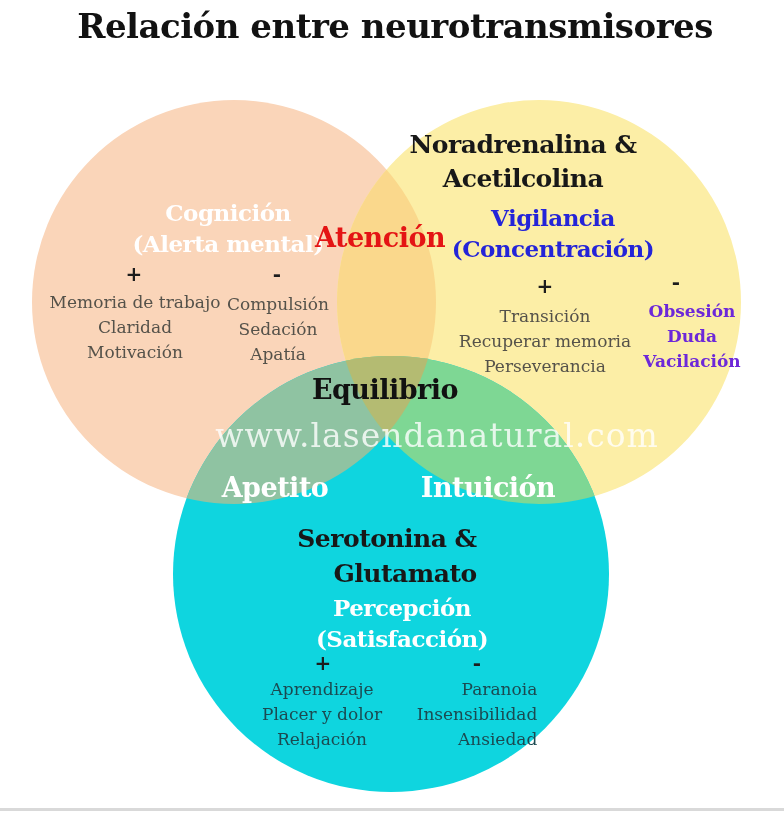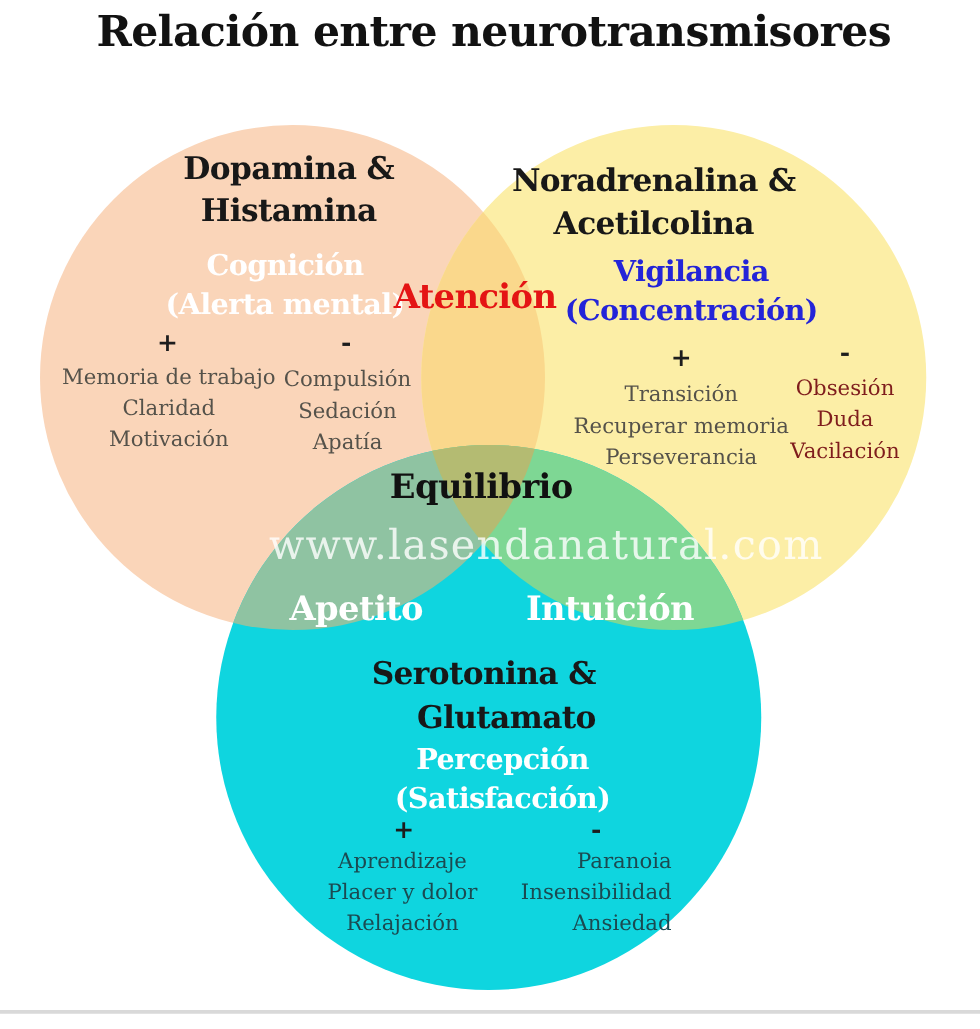--- a/index.html
+++ b/index.html
@@ -40,24 +40,20 @@
     <circle cx="539" cy="302" r="202" clip-path="url(#clipA)" fill="#FAD88C"></circle>
     <circle cx="391" cy="574" r="218" clip-path="url(#clipA)" fill="#8FC3A2"></circle>
     <circle cx="391" cy="574" r="218" clip-path="url(#clipB)" fill="#7ED794"></circle>
     <g clip-path="url(#clipA)">
       <circle cx="391" cy="574" r="218" clip-path="url(#clipB)" fill="#B4BB72"></circle>
     </g>
   </svg>
 
   <h1 class="abs title" style="left: 395px; top: 6px; margin: 0px; color: rgb(18, 18, 18);">Relación entre neurotransmisores</h1>
 
-  <div class="abs name" style="left:231px;top:118px;">
-    <div>Dopamina &amp;</div>
-    <div>Histamina</div>
-  </div>
   <div class="abs func" style="left: 228px; top: 197px; color: rgb(255, 255, 255);">
     <div>Cognición</div>
     <div>(Alerta mental)</div>
   </div>
   <div class="abs sign" style="left:134px;top:264px;">+</div>
   <div class="abs sign" style="left:277px;top:264px;">-</div>
   <div class="abs list" style="left: 135px; top: 290px; color: rgb(85, 82, 74);">
     <div>Memoria de trabajo</div>
     <div>Claridad</div>
     <div>Motivación</div>
@@ -76,30 +72,30 @@
     <div>Vigilancia</div>
     <div>(Concentración)</div>
   </div>
   <div class="abs sign" style="left:545px;top:276px;">+</div>
   <div class="abs sign" style="left:676px;top:272px;">-</div>
   <div class="abs list" style="left: 545px; top: 304px; color: rgb(85, 82, 74);">
     <div>Transición</div>
     <div>Recuperar memoria</div>
     <div>Perseverancia</div>
   </div>
-  <div class="abs list" style="left: 676px; top: 299px; color: #7f1d1d;">
+  <div class="abs list" style="left: 692px; top: 299px; color: #6d28d9; font-weight: bold;">
     <div>Obsesión</div>
     <div>Duda</div>
     <div>Vacilación</div>
   </div>
 
   <div class="abs zone" style="left: 380px; top: 222px; color: rgb(228, 20, 20);">Atención</div>
   <div class="abs zone" style="left: 385px; top: 374px; color: rgb(17, 17, 17);">Equilibrio</div>
   <div class="abs watermark" style="left: 395px; top: 416px; color: rgba(255, 255, 255, 0.8);">www.lasendanatural.com</div>
-  <div class="abs zone" style="left: 275px; top: 472px; color: rgb(255, 255, 255); margin-left: 10px;">Apetito</div>
+  <div class="abs zone" style="left: 275px; top: 472px; color: rgb(255, 255, 255);">Apetito</div>
   <div class="abs zone" style="left: 488px; top: 472px; color: rgb(255, 255, 255);">Intuición</div>
 
   <div class="abs name" style="left:387px;top:521px;line-height:35px;text-align:right;">
     <div>Serotonina &amp;</div>
     <div>Glutamato</div>
   </div>
   <div class="abs func" style="left: 402px; top: 592px; color: rgb(255, 255, 255);">
     <div>Percepción</div>
     <div>(Satisfacción)</div>
   </div>

